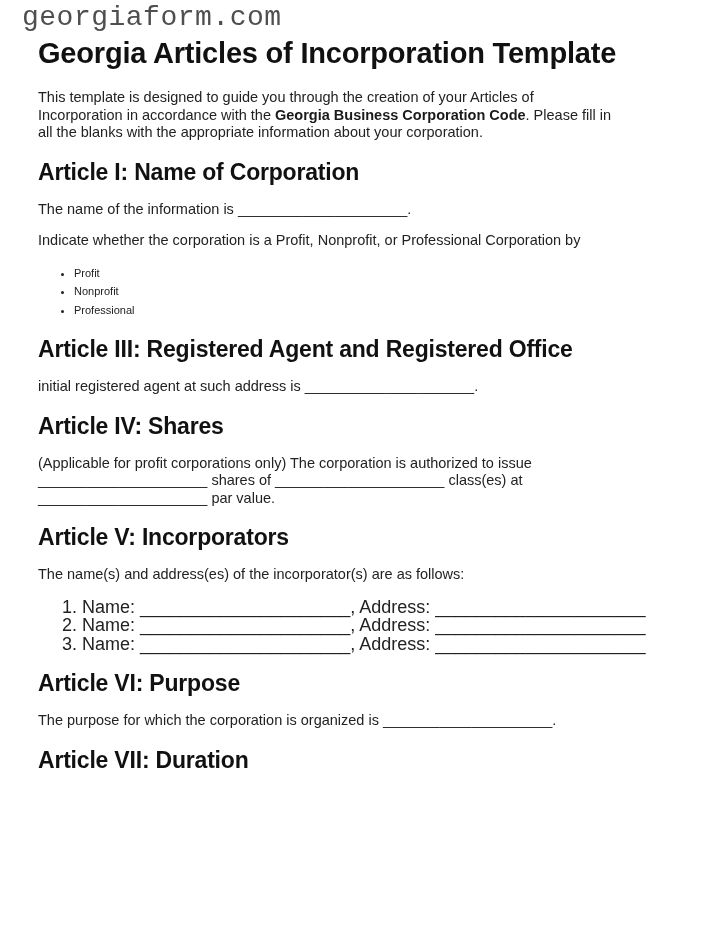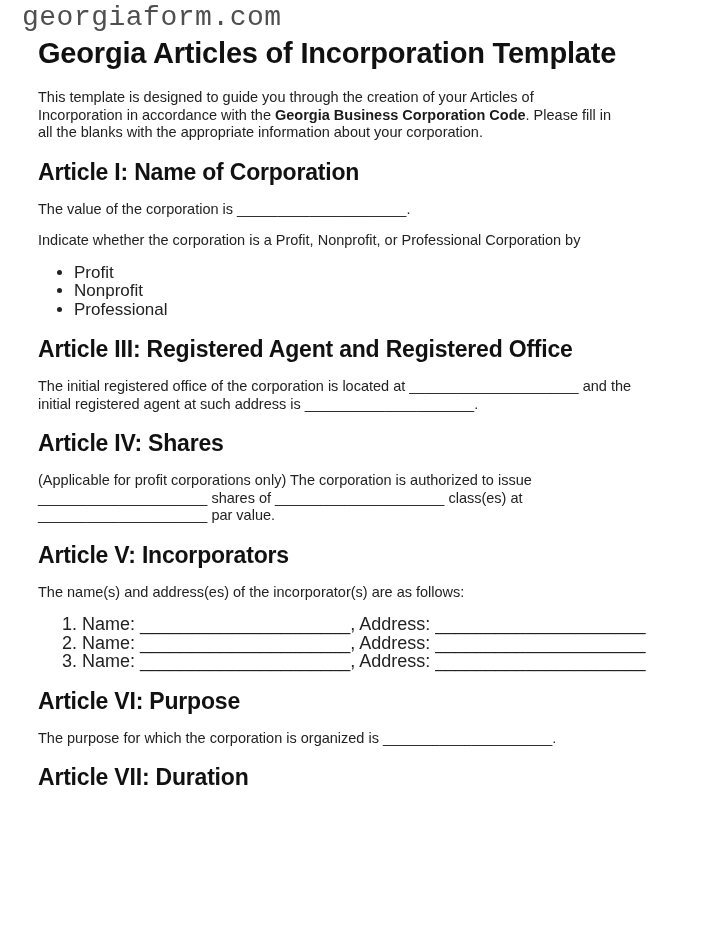--- a/index.html
+++ b/index.html
@@ -58,21 +58,21 @@
   p.body .inline {
     display: inline;
   }
   strong.bold-seg {
     font-weight: bold;
     color: #1a1a1a;
   }
   ul.bullets {
     margin: 12px 0 14px 0;
     padding-left: 36px;
-    font-size: 17px;
+    font-size: 11px;
   }
   ul.bullets li {
     line-height: 18.5px;
     color: #222222;
   }
   ol.numbered {
     margin: 12px 0 14px 0;
     padding-left: 44px;
     font-size: 18px;
   }
@@ -93,39 +93,38 @@
 
   <p class="body">
     <span class="ln">This template is designed to guide you through the creation of your Articles of</span>
     <span class="ln"><span class="inline">Incorporation in accordance with the </span><strong class="bold-seg">Georgia Business Corporation Code</strong><span class="inline">. Please fill in</span></span>
     <span class="ln">all the blanks with the appropriate information about your corporation.</span>
   </p>
 
   <section>
     <h2 class="section-heading">Article I: Name of Corporation</h2>
     <p class="body">
-      <span class="ln">The value of the corporation is _____________________.</span>
+      <span class="ln">The name of the information is _____________________.</span>
     </p>
   </section>
 
   <section>
     <p class="body">
       <span class="ln">Indicate whether the corporation is a Profit, Nonprofit, or Professional Corporation by</span>
     </p>
     <ul class="bullets">
       <li>Profit</li>
       <li>Nonprofit</li>
       <li>Professional</li>
     </ul>
   </section>
 
   <section>
     <h2 class="section-heading">Article III: Registered Agent and Registered Office</h2>
     <p class="body">
-      <span class="ln">The initial registered office of the corporation is located at _____________________ and the</span>
       <span class="ln">initial registered agent at such address is _____________________.</span>
     </p>
   </section>
 
   <section>
     <h2 class="section-heading">Article IV: Shares</h2>
     <p class="body">
       <span class="ln">(Applicable for profit corporations only) The corporation is authorized to issue</span>
       <span class="ln">_____________________ shares of _____________________ class(es) at</span>
       <span class="ln">_____________________ par value.</span>

